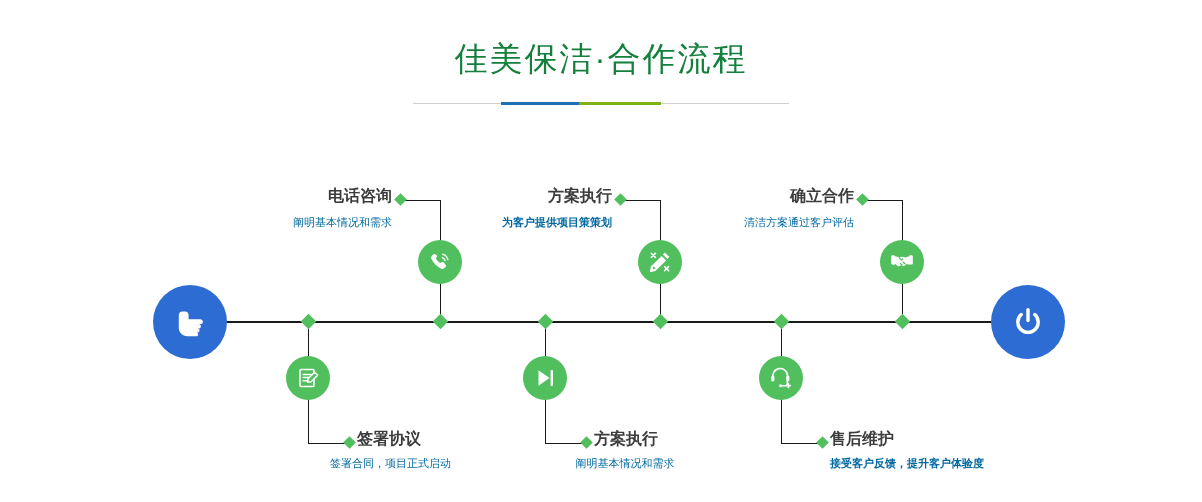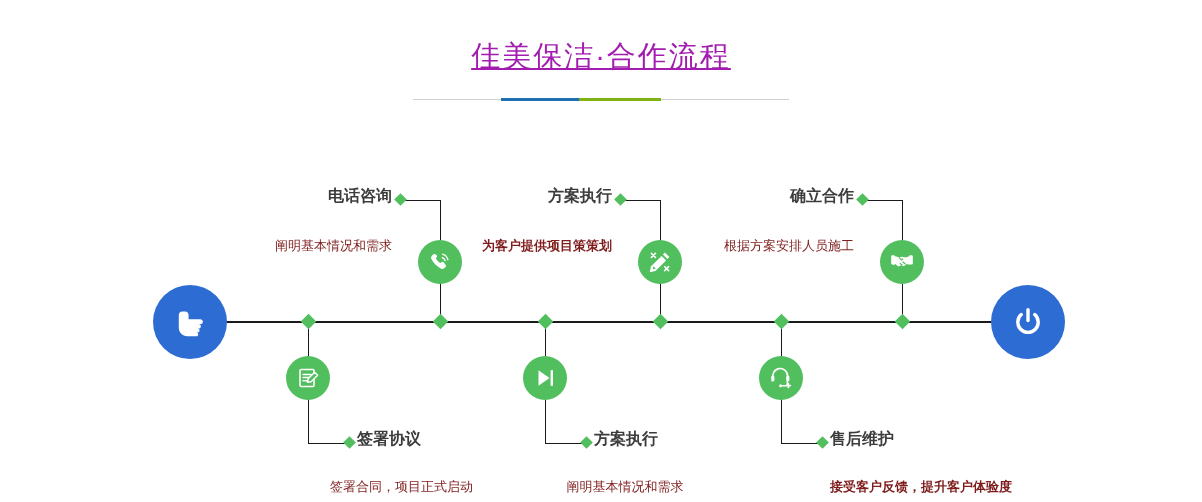--- a/index.html
+++ b/index.html
@@ -7,27 +7,26 @@
     width: 1202px; height: 502px;
     background: #ffffff;
     font-family: "Liberation Sans", "DejaVu Sans", sans-serif;
     overflow: hidden;
   }
   #root { position: relative; width: 1202px; height: 502px; }
 
   
   .header { position: absolute; left: 0; top: 0; width: 1202px; text-align: center; }
   .page-title {
-    font-size: 29px;
+    font-size: 33px;
     font-weight: normal;
-    color: #a21caf;
+    color: #15803d;
     letter-spacing: 2px;
     line-height: 1;
     padding-top: 42px;
-    text-decoration: underline;
   }
   .divider-wrap {
     position: relative;
     width: 376px;
     height: 3px;
     margin: 27px auto 0 auto;
   }
   .divider-line {
     position: absolute; left: 0; top: 1px;
     width: 376px; height: 1px;
@@ -104,25 +103,24 @@
   .label-title {
     position: absolute;
     font-size: 16px;
     color: #3c3c3c;
     white-space: nowrap;
     line-height: 1;
   }
   .label-title.bold { font-weight: bold; }
   .label-desc {
     position: absolute;
-    font-size: 13px;
-    color: #7f1d1d;
+    font-size: 11px;
+    color: #0369a1;
     white-space: nowrap;
     line-height: 1;
-    margin-top: 22px;
   }
   .label-right { text-align: right; }
 </style>
 </head>
 <body>
 
 <div id="root">
 
   <div class="header">
     <div class="page-title">佳美保洁·合作流程</div>
@@ -237,21 +235,21 @@
         <span>
           <svg width="26" height="26" viewBox="0 0 26 26">
             <path fill="#ffffff" d="M3.2 9.3l3.1-2.1 3.6 1.1 3.3-.6 3.5.7 3.4-1.2 3 2.2-2.9 6.6-2.3-1.3-3.1 2.6-2.4-1.1-3.1 1.3-3-2.5-2.2 1.2z"></path>
             <path fill="none" stroke="#52bf5f" stroke-width="1.2" d="M9.9 8.3l2.6 2.7 1.6-1.3M13.2 16.3l-2.3-2M16.3 15l-2.6-2.3"></path>
             <rect x="2.2" y="6.2" width="3.6" height="9.4" rx="1" fill="#ffffff"></rect>
             <rect x="20.2" y="6.2" width="3.6" height="9.4" rx="1" fill="#ffffff"></rect>
           </svg>
         </span>
       </div>
       <div class="label-title bold label-right" style="left:642px; top:188px; width:212px;">确立合作</div>
-      <div class="label-desc label-right" style="left:642px; top:217px; width:212px;">根据方案安排人员施工</div>
+      <div class="label-desc label-right" style="left:642px; top:217px; width:212px;">清洁方案通过客户评估</div>
     </div>
 
     <div class="node">
       <div class="diamond" style="left:776px; top:316px;"></div>
       <div class="vline" style="left:781px; top:321px; height:122px;"></div>
       <div class="hline" style="left:781px; top:443px; width:42px;"></div>
       <div class="diamond" style="left:818px; top:438px; width:9px; height:9px;"></div>
       <div class="node-circle" style="left:759px; top:356px;">
         <span>
           <svg width="26" height="26" viewBox="0 0 26 26">

